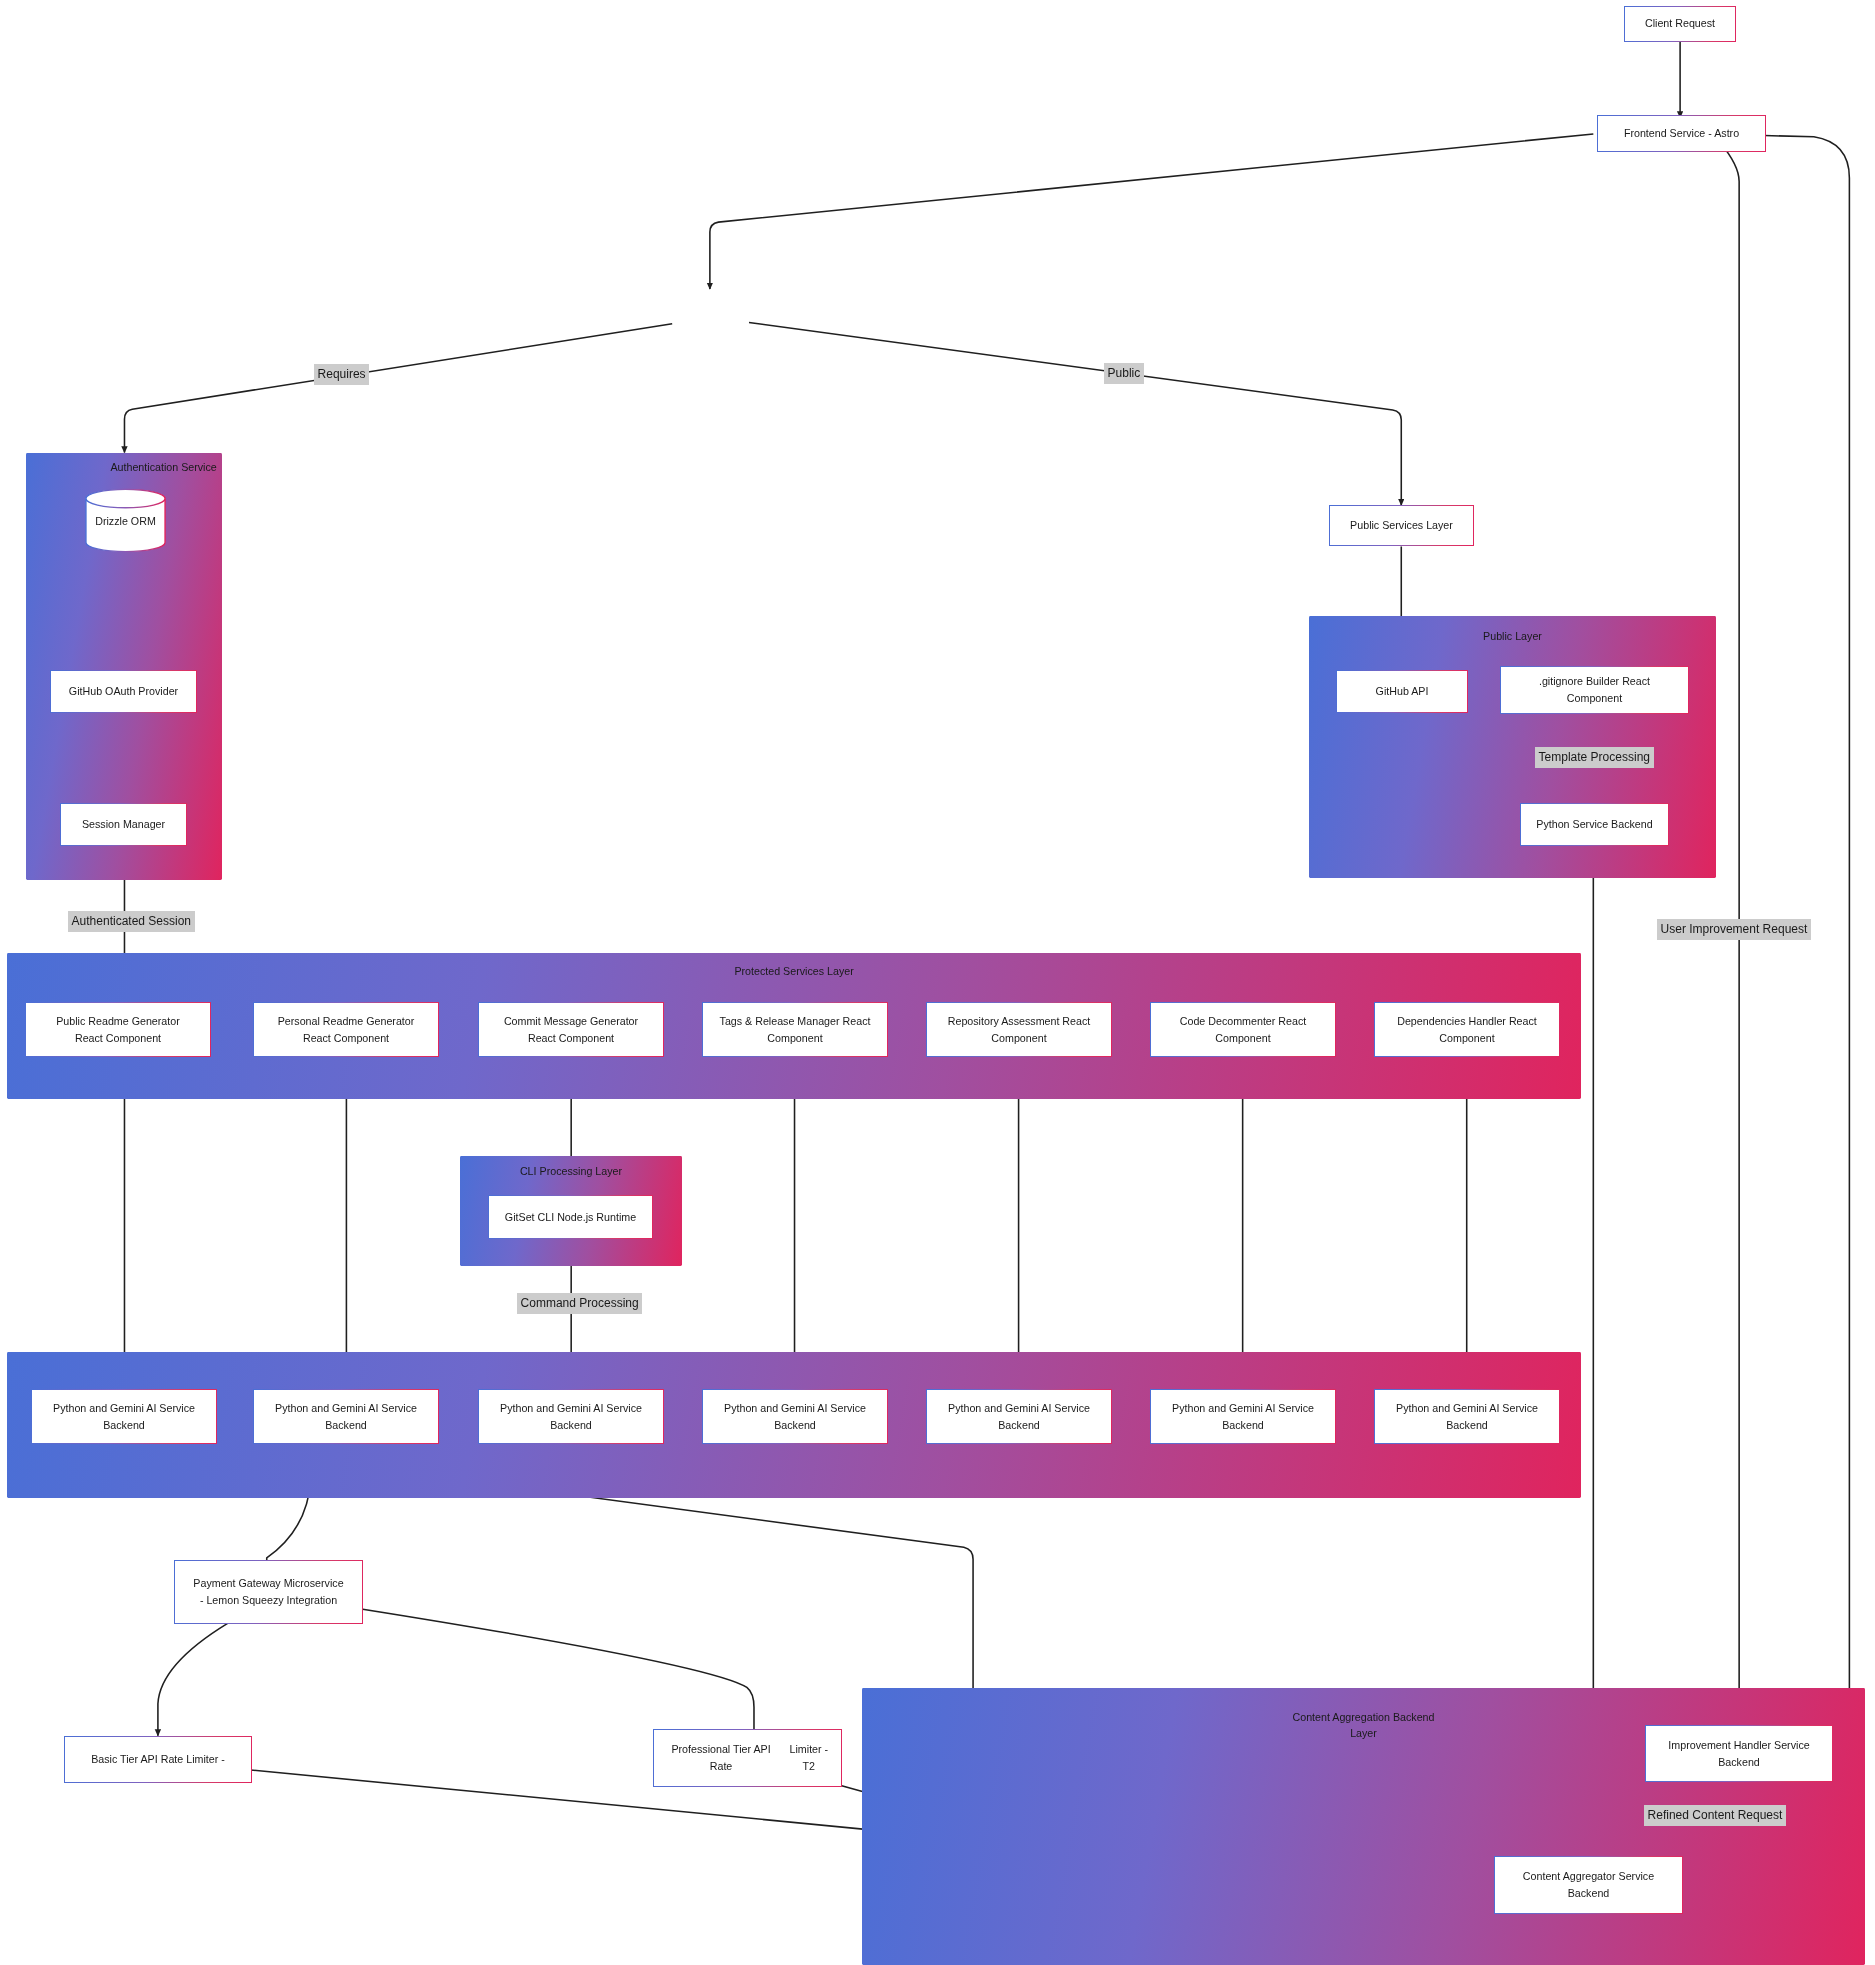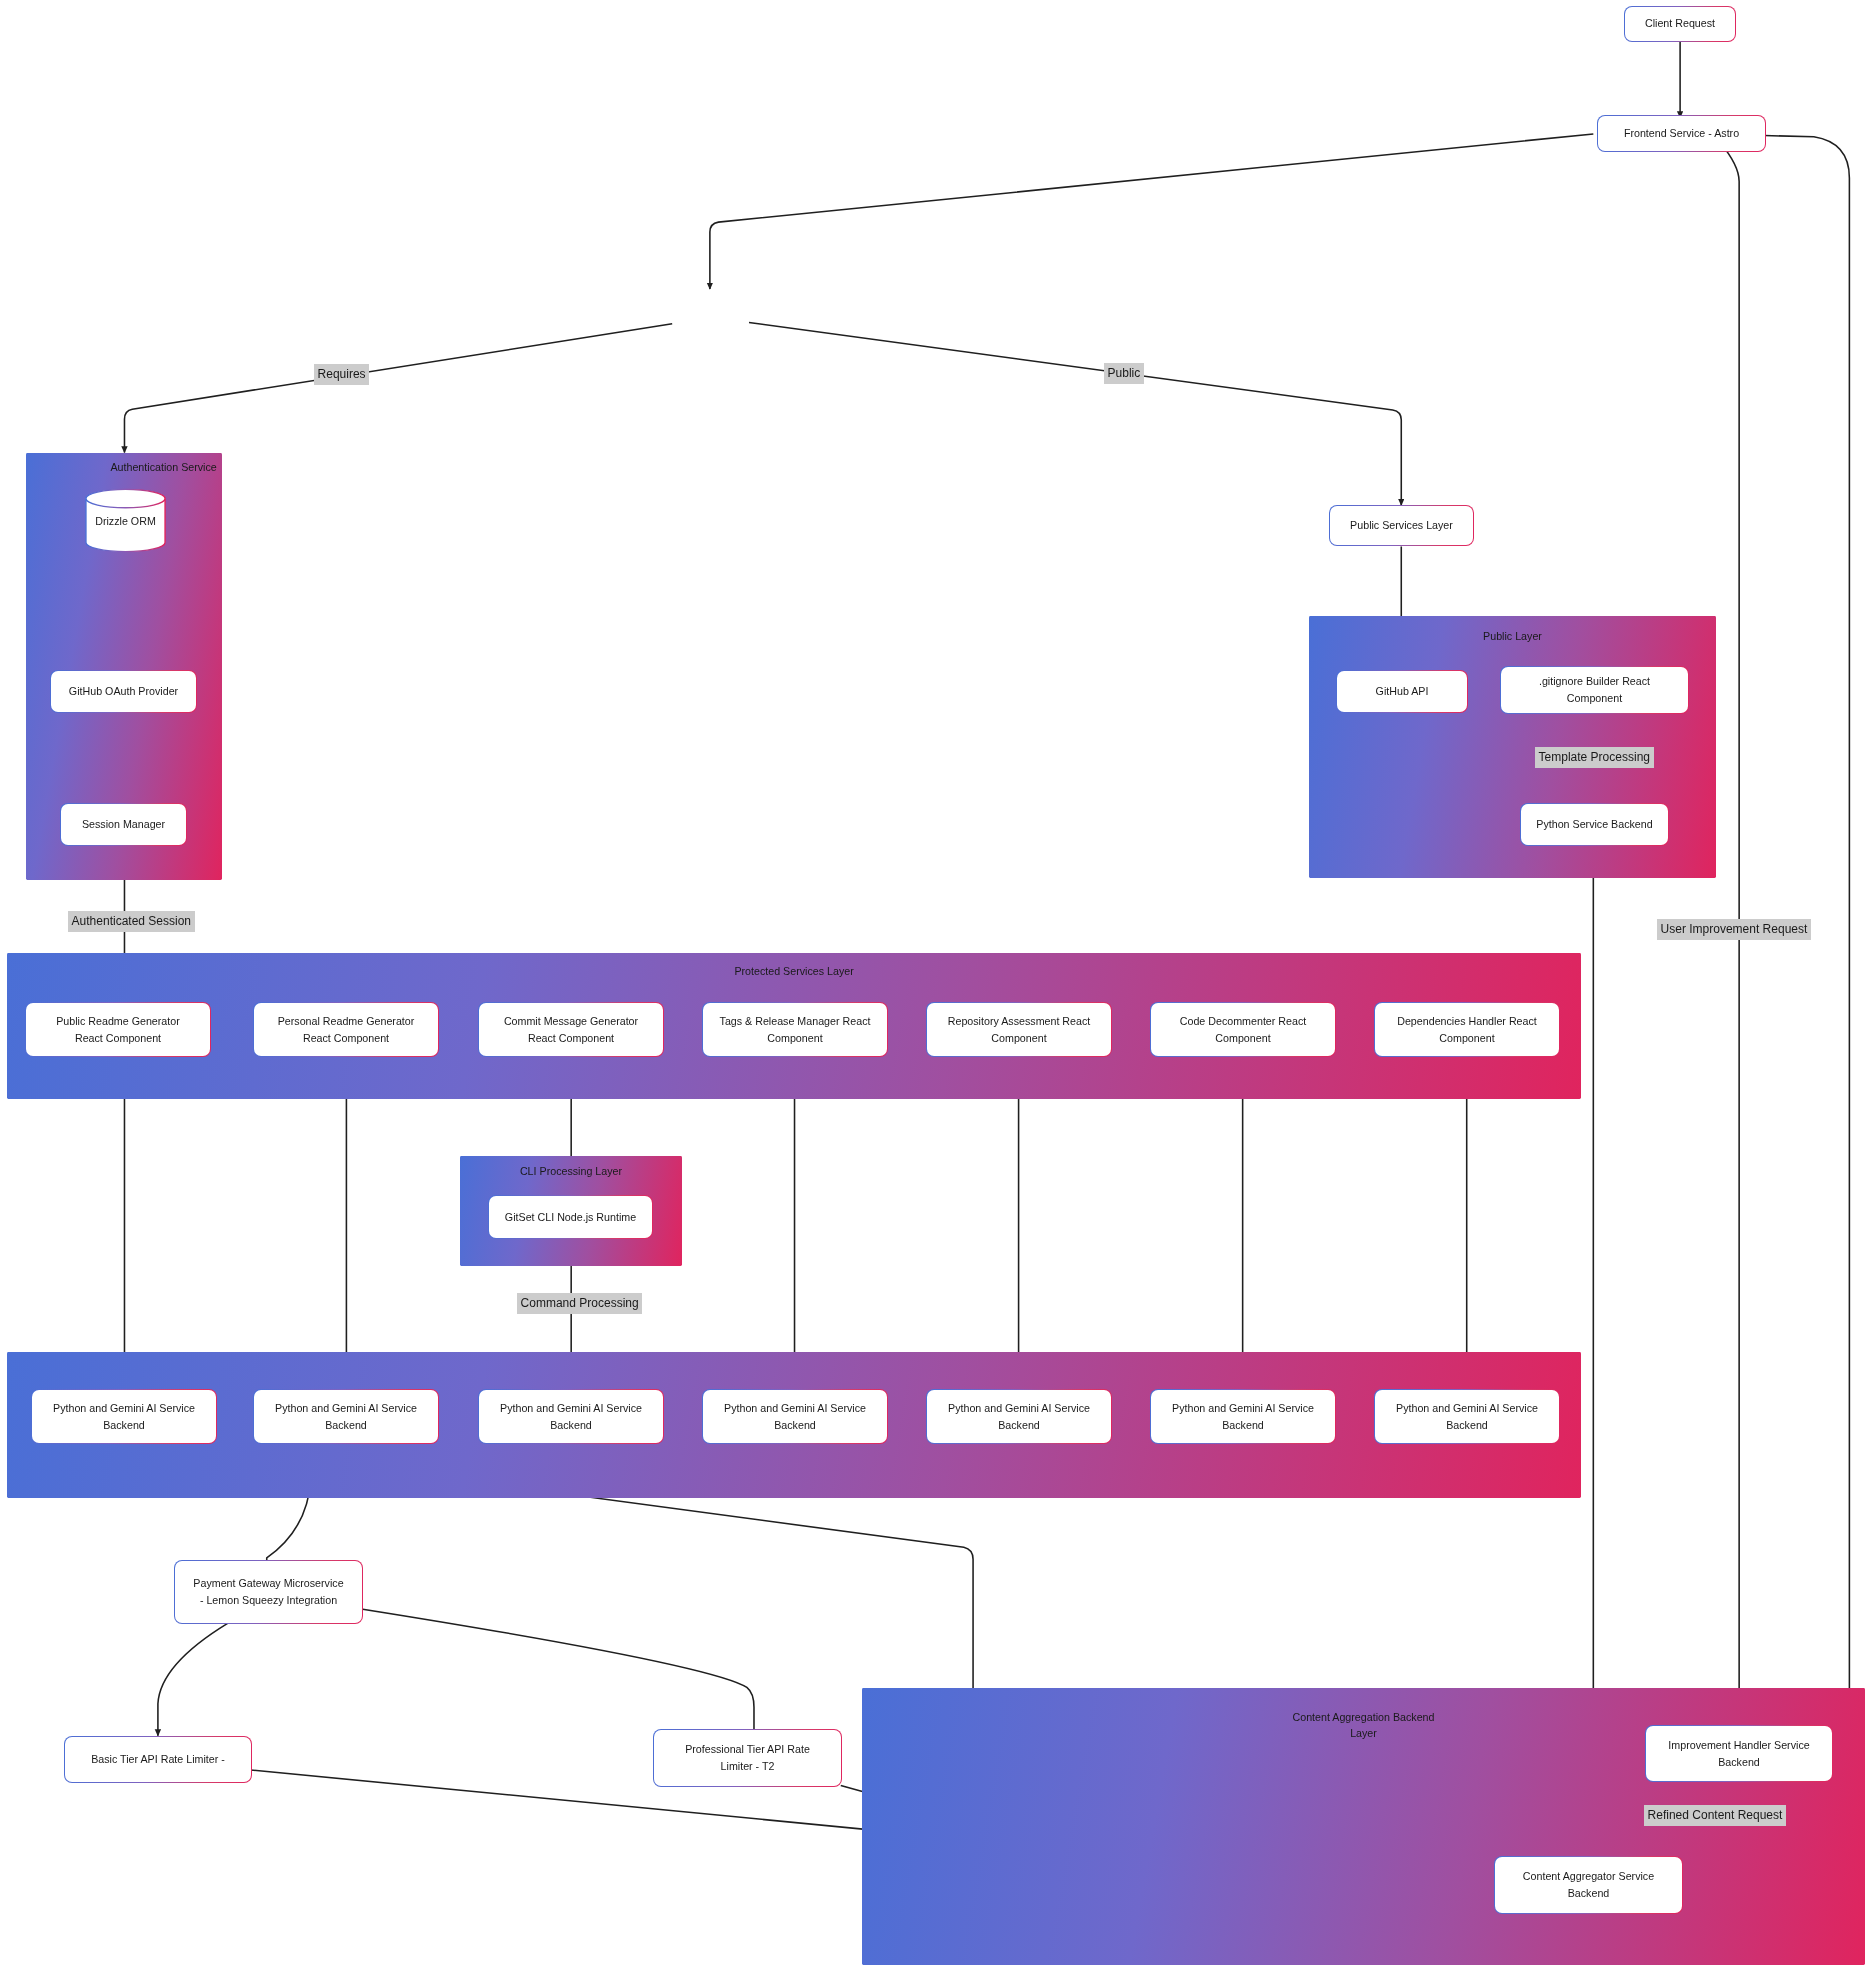--- a/index.html
+++ b/index.html
@@ -5,21 +5,21 @@
   html,body{margin:0;padding:0;background:#ffffff;}
   body{font-family:"Liberation Sans", sans-serif;}
   #stage{position:relative;width:1875px;height:1965px;background:#ffffff;overflow:hidden;}
   svg#wires{position:absolute;left:0;top:0;width:1875px;height:1965px;pointer-events:none;}
 
   
   .node{
     position:absolute;
     background:#ffffff;
     border:1.4px solid transparent;
-    border-radius:8px;
+    border-radius:0;
     background-image:linear-gradient(#fff,#fff),
                      linear-gradient(100deg,#4a6fd6 0%, #7f62c0 45%, #d63a6a 78%, #e0245e 100%);
     background-origin:border-box;
     background-clip:padding-box,border-box;
     display:flex;align-items:center;justify-content:center;
     text-align:center;
     color:#1a1a1a;
     font-size:10.7px;
     line-height:1.55;
     z-index:4;
@@ -257,21 +257,21 @@
     <span>Backend</span>
   </div>
 
   <div class="node" style="left:174px;top:1560px;width:189px;height:64px;flex-direction:column;">
     <span>Payment Gateway Microservice</span>
     <span>- Lemon Squeezy Integration</span>
   </div>
 
   <div class="node" style="left:64px;top:1736px;width:188px;height:47px;">Basic Tier API Rate Limiter -</div>
 
-  <div class="node" style="left:653px;top:1729px;width:189px;height:58px;flex-direction:column;">
+  <div class="node" style="left:653px;top:1729px;width:189px;height:58px;flex-direction:row;">
     <span>Professional Tier API Rate</span>
     <span>Limiter - T2</span>
   </div>
 
   <div class="node" style="left:1645px;top:1725px;width:188px;height:57px;flex-direction:column;">
     <span>Improvement Handler Service</span>
     <span>Backend</span>
   </div>
 
   <div class="node" style="left:1494px;top:1856px;width:189px;height:58px;flex-direction:column;">

